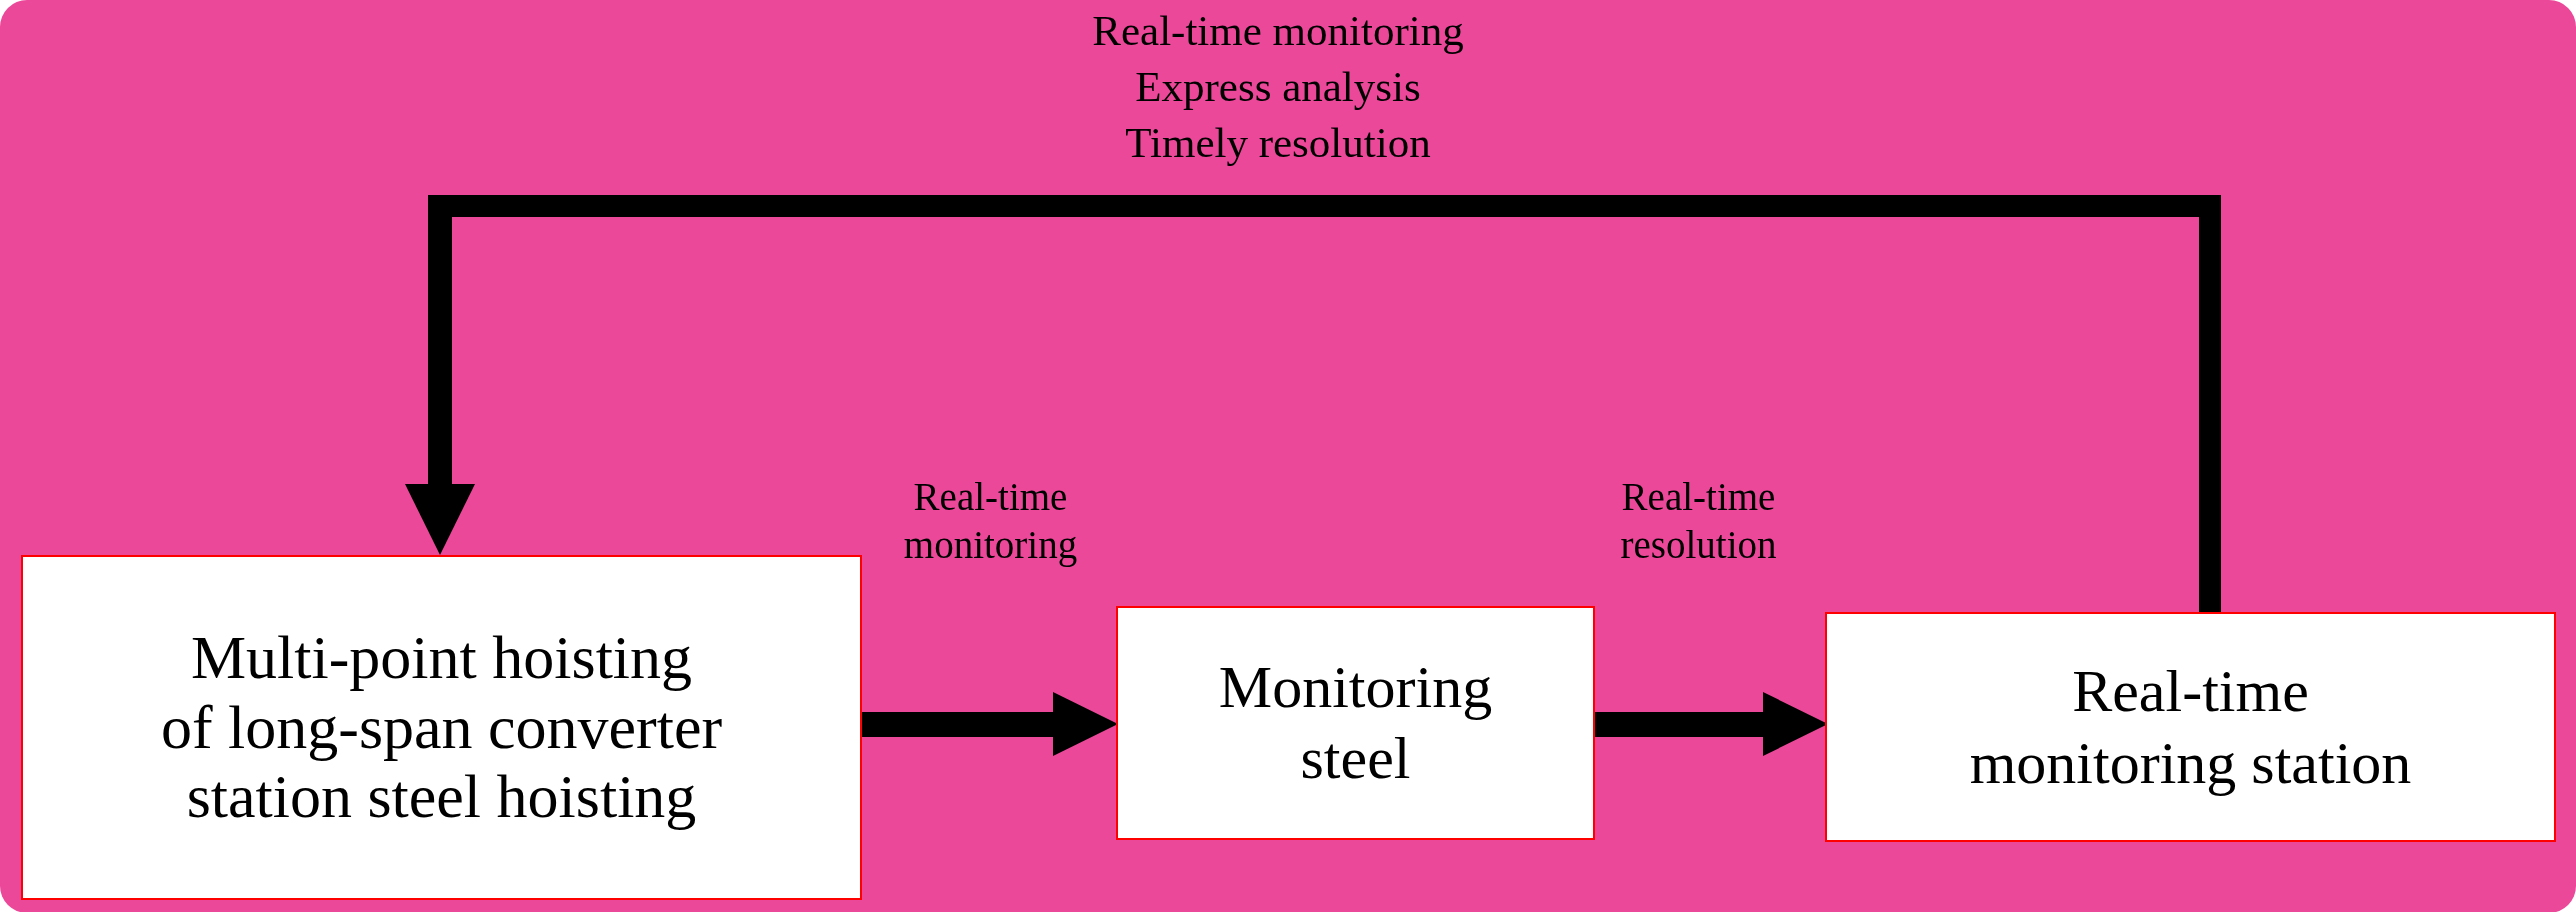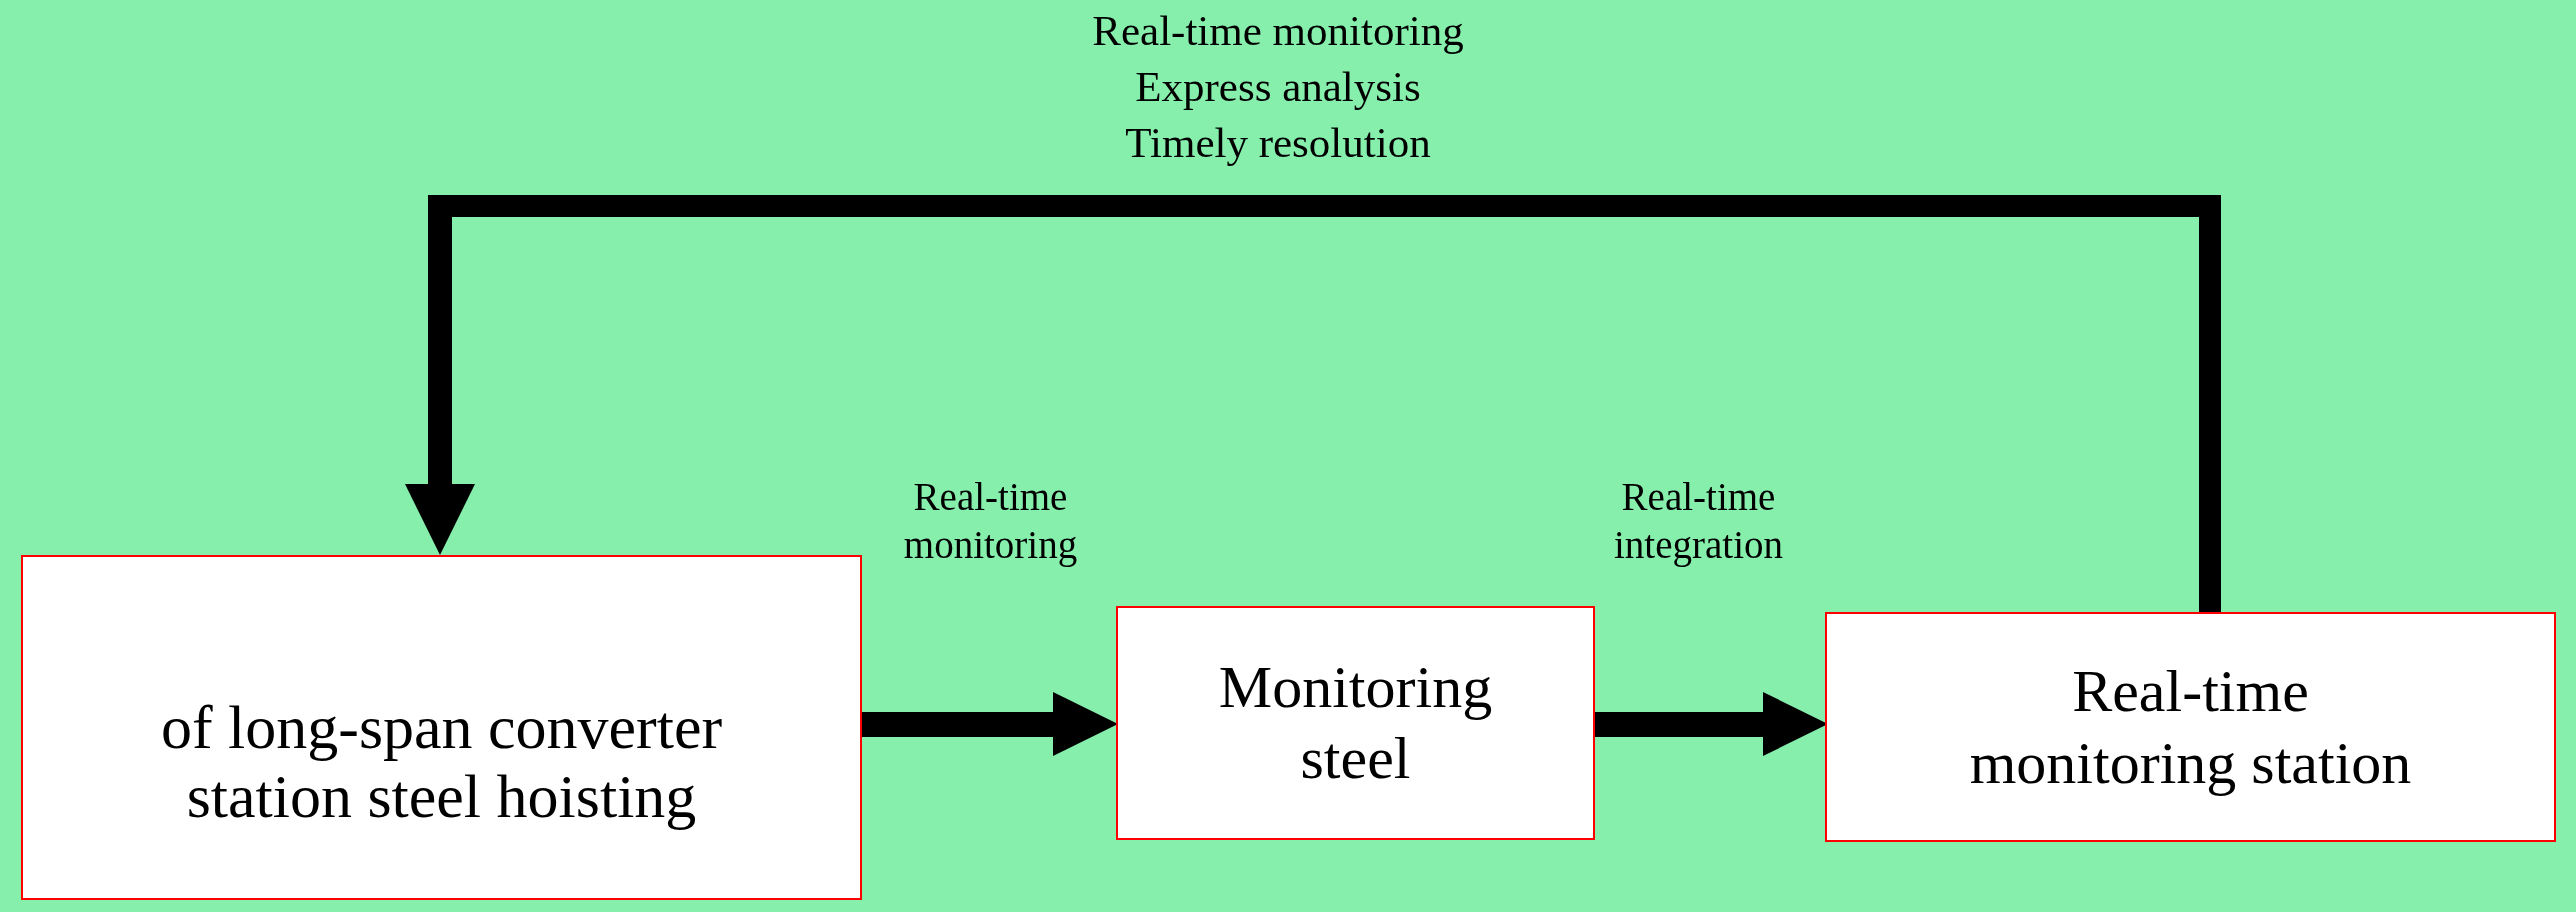--- a/index.html
+++ b/index.html
@@ -5,24 +5,25 @@
 <style>
   html, body {
     margin: 0;
     padding: 0;
     background: #ffffff;
   }
   #canvas {
     position: relative;
     width: 2576px;
     height: 913px;
-    background: #86efac;
+    background: #ec4899;
     overflow: hidden;
     font-family: "Liberation Serif", "DejaVu Serif", serif;
     color: #000000;
+    border-radius: 27px;
   }
 
   
   .loop-caption {
     position: absolute;
     left: 931px;
     top: 3.2px;
     width: 694px;
     text-align: center;
     line-height: 1.30;
@@ -189,38 +190,38 @@
     <span>Express analysis</span>
     <span>Timely resolution</span>
   </div>
 
   <div class="bar" id="loop-rail"></div>
   <div class="bar" id="loop-leg-right"></div>
   <div class="bar" id="loop-leg-left"></div>
   <div id="loop-arrowhead"></div>
 
   <div class="node" id="node-hoisting">
-    <span class="node-label"><br><span>of long-span converter</span><br><span>station steel hoisting</span></span>
+    <span class="node-label"><span>Multi-point hoisting</span><br><span>of long-span converter</span><br><span>station steel hoisting</span></span>
   </div>
 
   <div class="edge-label" id="edge-label-monitoring">
     <span>Real-time</span>
     <span>monitoring</span>
   </div>
 
   <div class="bar" id="arrow1-shaft"></div>
   <div id="arrow1-head"></div>
 
   <div class="node" id="node-data">
     <span class="node-label"><span>Monitoring</span><br><span>steel</span></span>
   </div>
 
   <div class="edge-label" id="edge-label-integration">
     <span>Real-time</span>
-    <span>integration</span>
+    <span>resolution</span>
   </div>
 
   <div class="bar" id="arrow2-shaft"></div>
   <div id="arrow2-head"></div>
 
   <div class="node" id="node-system">
     <span class="node-label"><span>Real-time</span><br><span>monitoring station</span></span>
   </div>
 
 </div>

